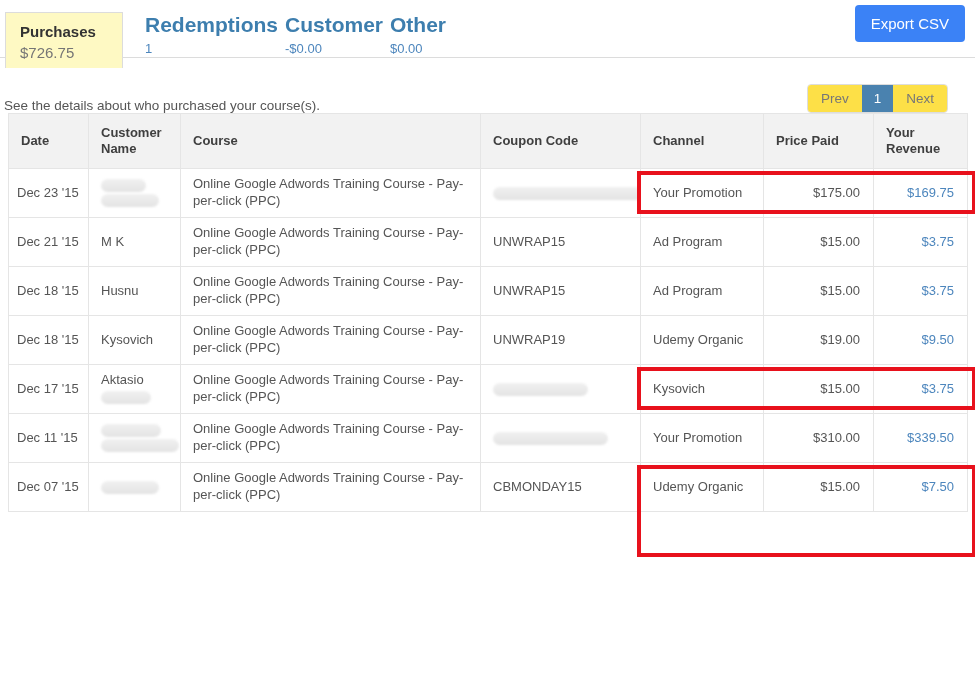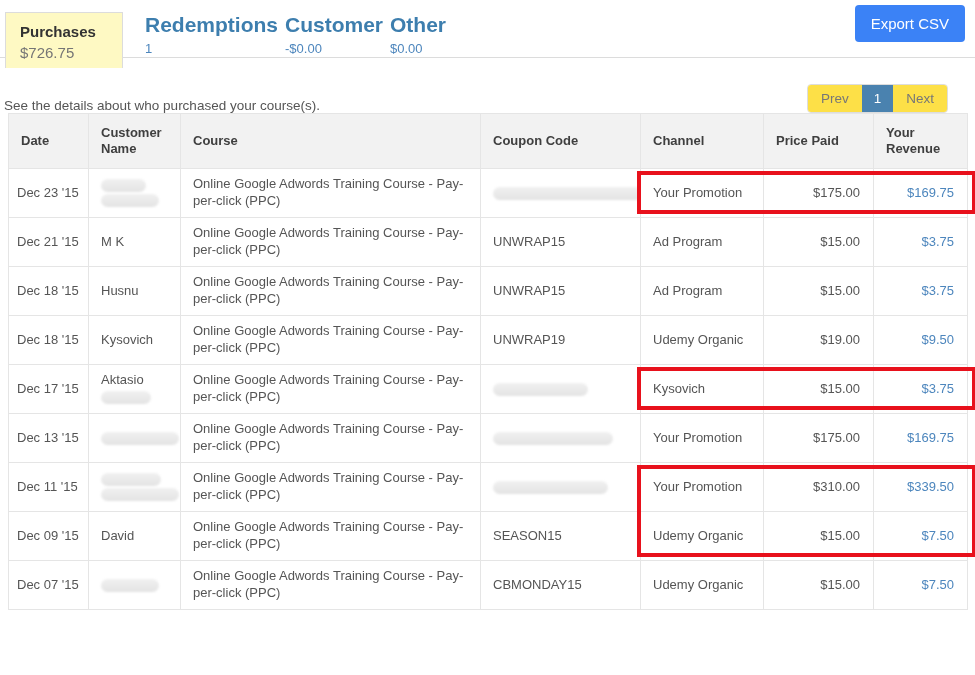--- a/index.html
+++ b/index.html
@@ -233,56 +233,32 @@
             </td>
             <td>Online Google Adwords Training Course - Pay-per-click (PPC)</td>
             <td>
               <div class="blob" style="width: 95px;"></div>
             </td>
             <td>Kysovich</td>
             <td class="num">$15.00</td>
             <td class="num revenue-cell"><a>$3.75</a></td>
           </tr>
           <tr>
-            <td class="date-cell">Dec 13 '15</td>
-            <td>
-              <div class="blob" style="width: 78px;"></div>
-            </td>
-            <td>Online Google Adwords Training Course - Pay-per-click (PPC)</td>
-            <td>
-              <div class="blob" style="width: 120px;"></div>
-            </td>
-            <td>Your Promotion</td>
-            <td class="num">$175.00</td>
-            <td class="num revenue-cell"><a>$169.75</a></td>
-          </tr>
-          <tr>
             <td class="date-cell">Dec 11 '15</td>
             <td>
               <div class="blob" style="width: 60px;"></div>
               <div class="blob" style="width: 78px;"></div>
             </td>
             <td>Online Google Adwords Training Course - Pay-per-click (PPC)</td>
             <td>
               <div class="blob" style="width: 115px;"></div>
             </td>
             <td>Your Promotion</td>
             <td class="num">$310.00</td>
             <td class="num revenue-cell"><a>$339.50</a></td>
-          </tr>
-          <tr>
-            <td class="date-cell">Dec 09 '15</td>
-            <td>
-              <span class="name-text">David</span>
-            </td>
-            <td>Online Google Adwords Training Course - Pay-per-click (PPC)</td>
-            <td>SEASON15</td>
-            <td>Udemy Organic</td>
-            <td class="num">$15.00</td>
-            <td class="num revenue-cell"><a>$7.50</a></td>
           </tr>
           <tr>
             <td class="date-cell">Dec 07 '15</td>
             <td>
               <div class="blob" style="width: 58px;"></div>
             </td>
             <td>Online Google Adwords Training Course - Pay-per-click (PPC)</td>
             <td>CBMONDAY15</td>
             <td>Udemy Organic</td>
             <td class="num">$15.00</td>

